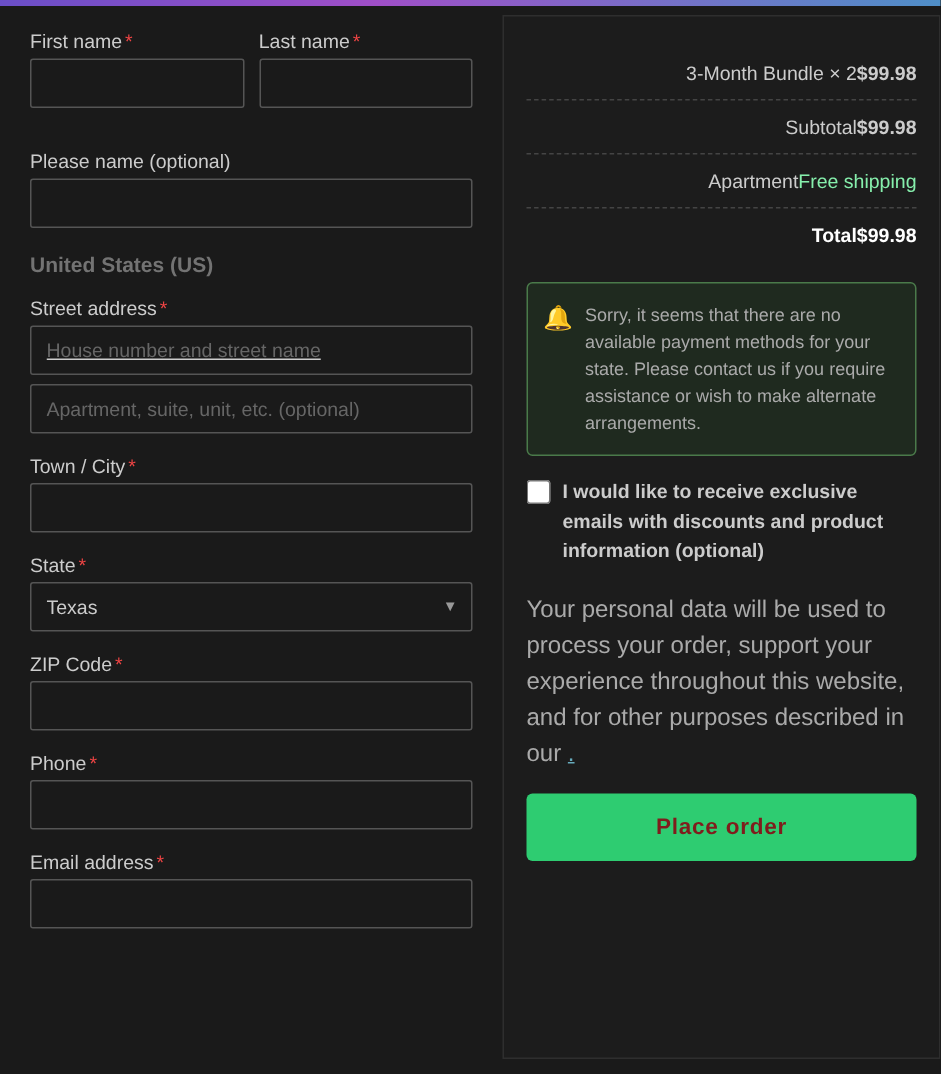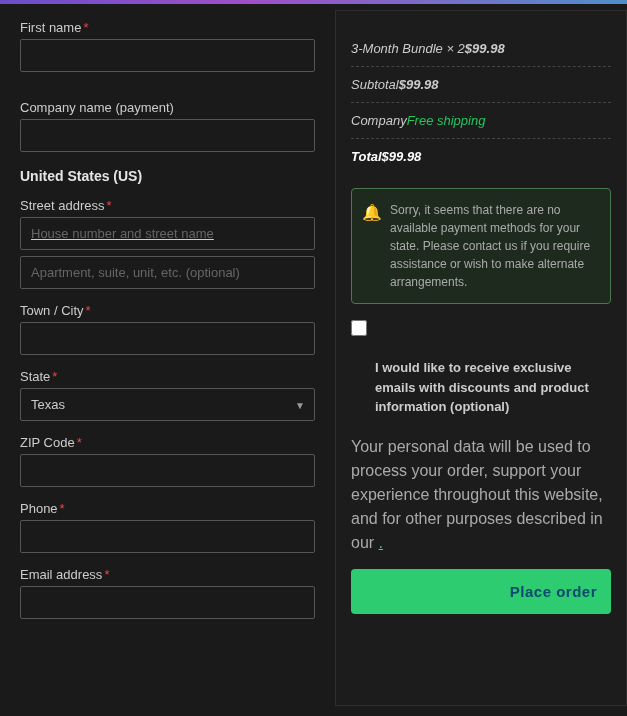--- a/index.html
+++ b/index.html
@@ -88,36 +88,35 @@
       right: 10px;
       top: 50%;
       transform: translateY(-50%);
       font-size: 10px;
       color: #999;
       pointer-events: none;
     }
     .country-display {
       font-size: 14px;
       font-weight: bold;
-      color: #e5e5e5;
+      color: #737373;
       margin-top: 2px;
     }
     
     .order-summary {
       margin-top: 10px;
     }
     .order-line {
       display: flex;
-      justify-content: flex-start;
+      justify-content: flex-end;
       align-items: center;
       padding: 10px 0;
       border-bottom: 1px dashed #444;
       font-size: 13px;
       color: #ccc;
-      font-style: italic;
     }
     .order-line:first-child {
       border-top: none;
     }
     .order-line.total {
       font-weight: bold;
       color: #fff;
       border-bottom: none;
     }
     .order-line.subtotal {
@@ -128,21 +127,21 @@
     }
     .order-line .price {
       color: #ccc;
       font-weight: bold;
     }
     .order-line.total .price {
       color: #fff;
       font-weight: bold;
     }
     .free-shipping {
-      color: #22c55e;
+      color: #86efac;
       font-size: 13px;
     }
     .alert-box {
       background: #1f2a1f;
       border: 1px solid #4a7a4a;
       border-radius: 4px;
       padding: 12px 12px 12px 38px;
       margin: 14px 0;
       position: relative;
       font-size: 12px;
@@ -168,44 +167,42 @@
       height: 16px;
       flex-shrink: 0;
       cursor: pointer;
       accent-color: #555;
     }
     .checkbox-label {
       font-size: 13px;
       color: #ccc;
       line-height: 1.5;
       font-weight: bold;
-      margin-top: 40px;
     }
     .privacy-text {
       font-size: 16px;
       color: #aaa;
       line-height: 1.5;
       margin-bottom: 14px;
     }
     .privacy-link {
       color: #6ab;
       text-decoration: underline;
     }
     .place-order-btn {
       width: 100%;
       background: #2ecc71;
-      color: #0c4a6e;
+      color: #7f1d1d;
       border: none;
       padding: 14px;
       font-size: 15px;
       font-weight: bold;
       cursor: pointer;
       border-radius: 4px;
       letter-spacing: 0.5px;
-      text-align: right;
     }
     .top-bar {
       height: 4px;
       background: linear-gradient(90deg, #6a4fc8 0%, #a04fc8 40%, #4f8fc8 100%);
       width: 100%;
       position: fixed;
       top: 0;
       left: 0;
     }
     .form-group .address-input1 {
@@ -222,24 +219,30 @@
 
   <div class="left-panel">
 
     <div class="form-row">
       <div class="form-group half">
         <label>
           <span>First name</span><span class="required-star">*</span>
         </label>
         <input type="text" style="">
       </div>
-    </div>
-
-    <div class="form-group">
-      <label>Company name (payment)</label>
+      <div class="form-group half">
+        <label>
+          <span>Last name</span><span class="required-star">*</span>
+        </label>
+        <input type="text" style="">
+      </div>
+    </div>
+
+    <div class="form-group">
+      <label>Please name (optional)</label>
       <input type="text" style="">
     </div>
 
     <div class="form-group">
       <div class="country-display">United States (US)</div>
     </div>
 
     <div class="form-group">
       <label>
         <span>Street address</span><span class="required-star">*</span>
@@ -301,21 +304,21 @@
         </span>
         <span class="price">$99.98</span>
       </div>
 
       <div class="order-line subtotal">
         <span>Subtotal</span>
         <span class="price">$99.98</span>
       </div>
 
       <div class="order-line">
-        <span>Company</span>
+        <span>Apartment</span>
         <span class="free-shipping">Free shipping</span>
       </div>
 
       <div class="order-line total">
         <span>Total</span>
         <span class="price">$99.98</span>
       </div>
 
     </div>
 

